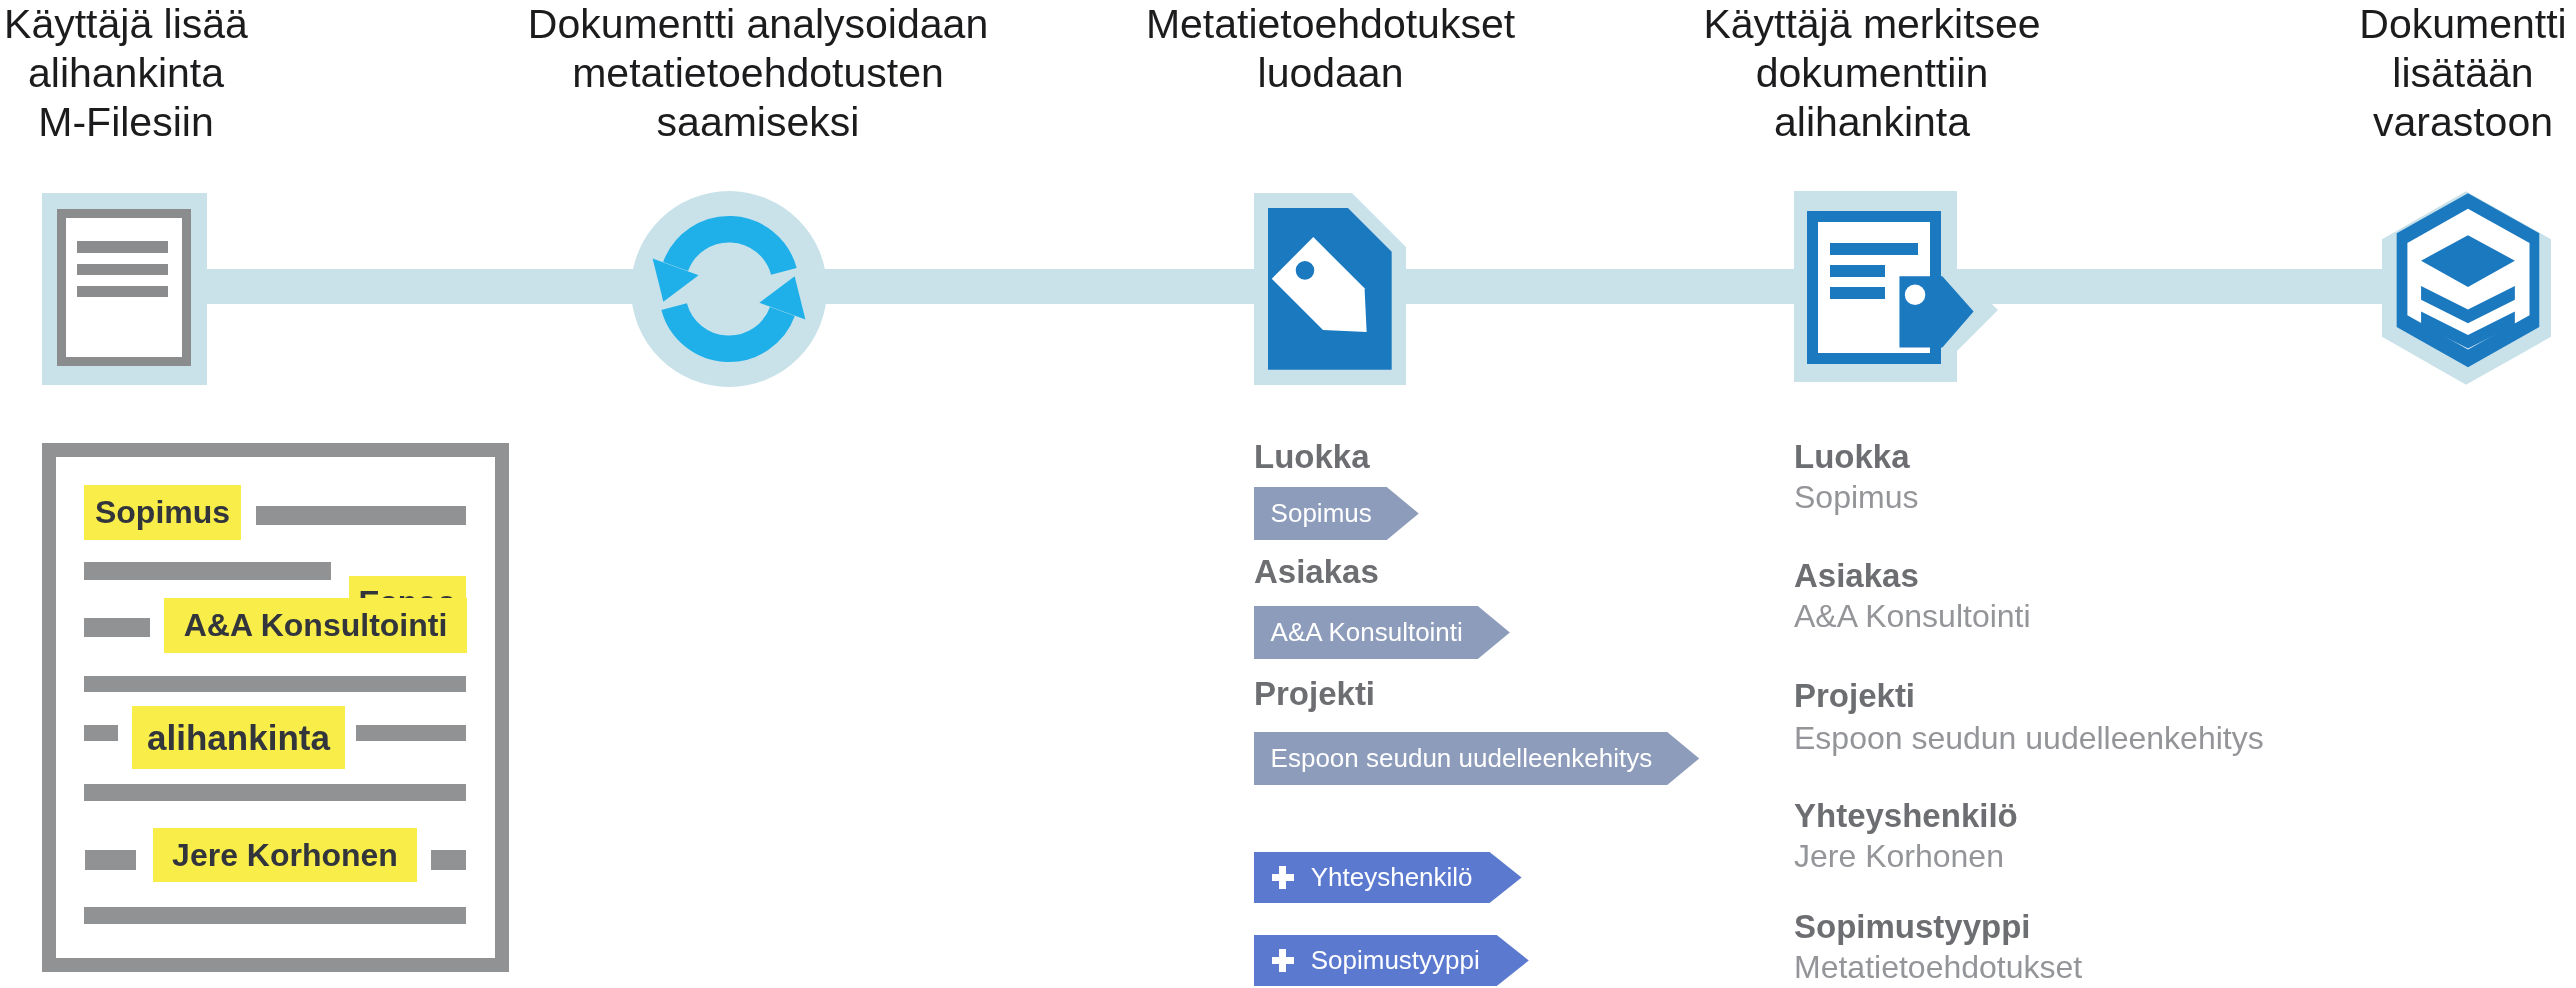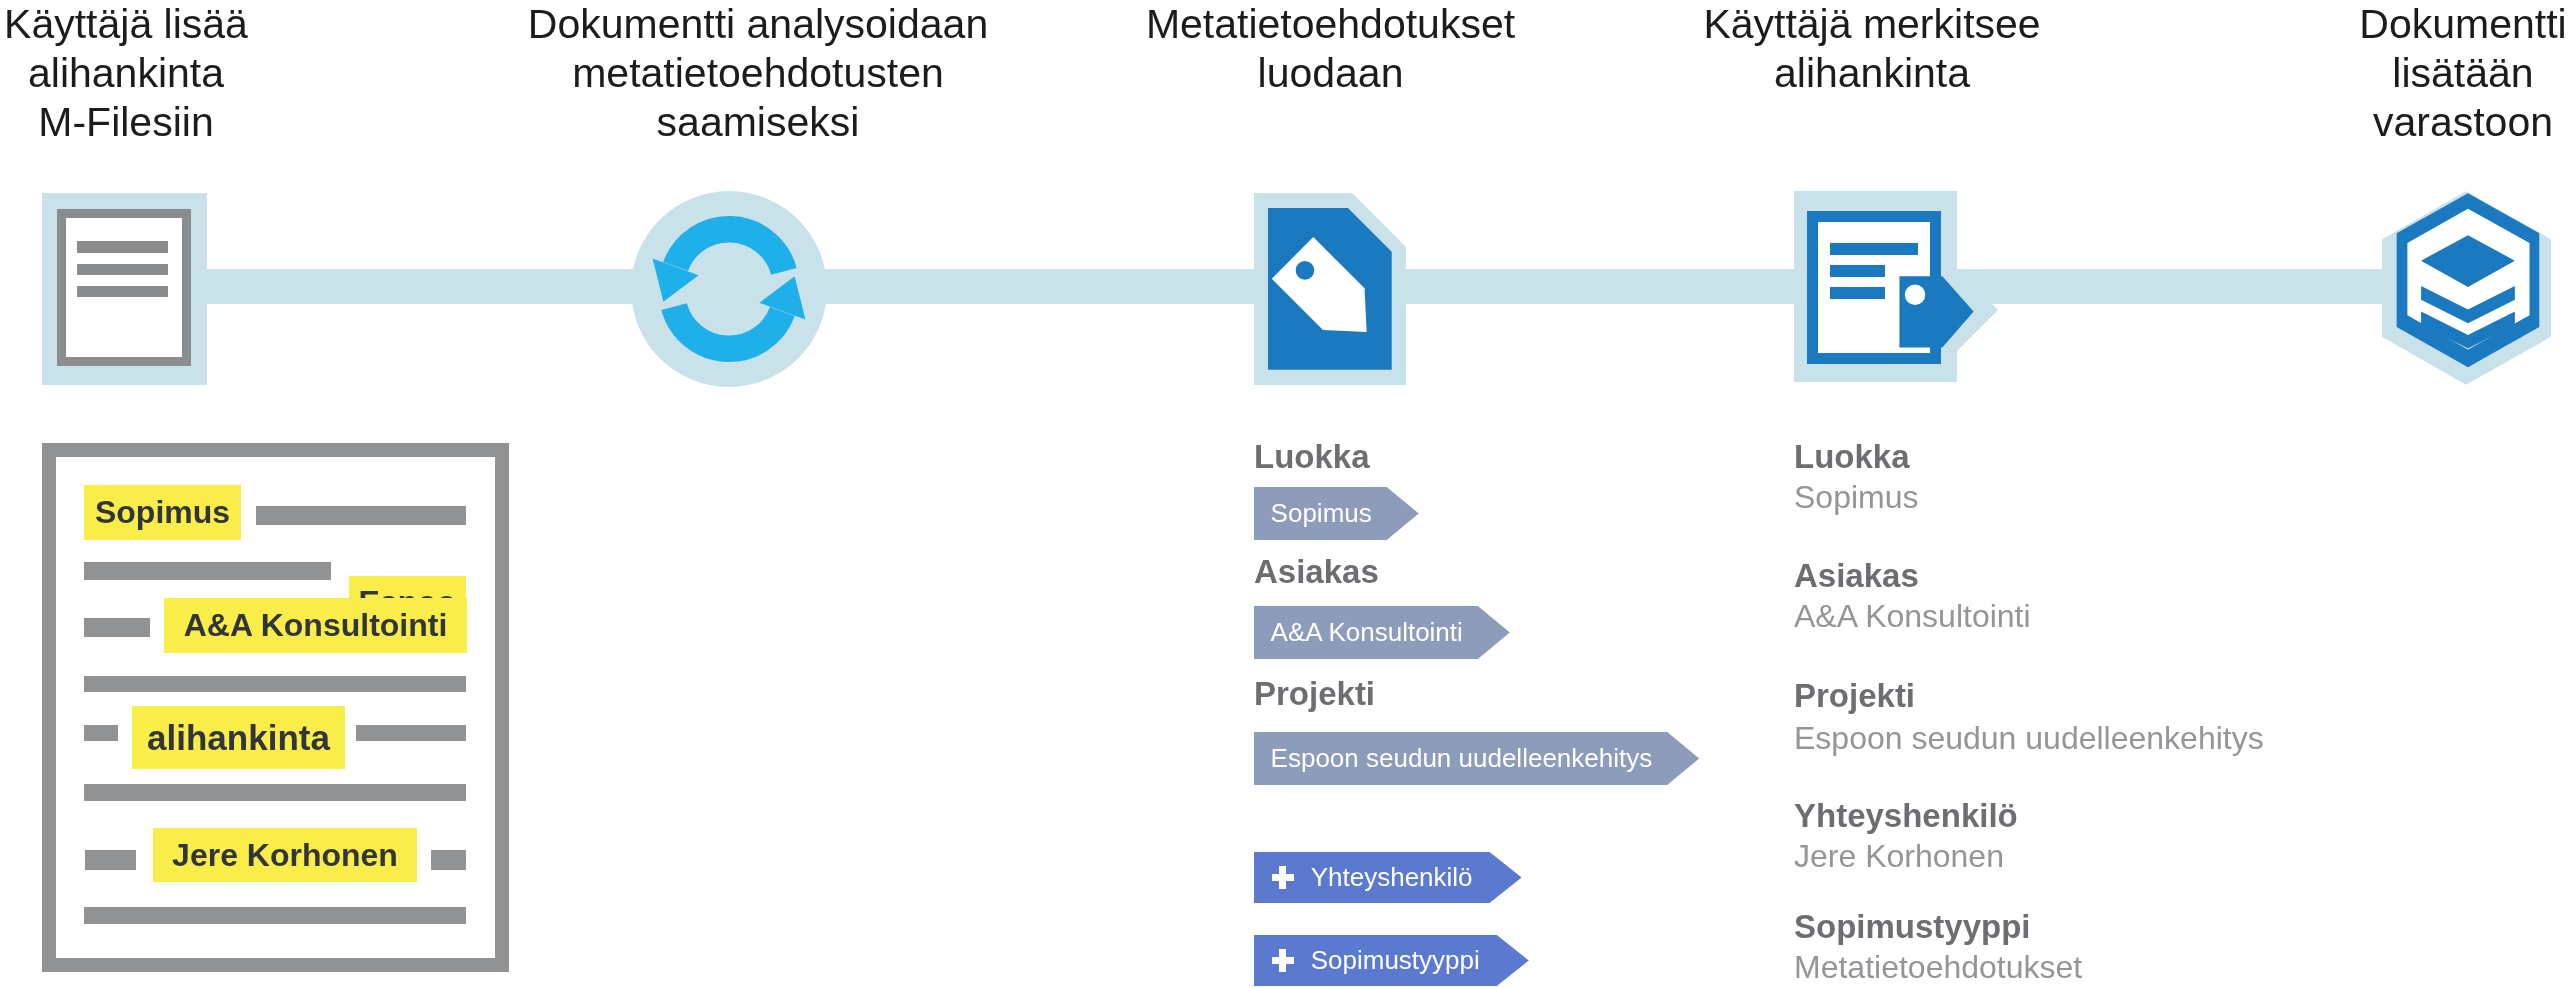--- a/index.html
+++ b/index.html
@@ -78,20 +78,21 @@
     <span>Metatietoehdotukset</span>
     <span>luodaan</span>
   </div>
   <div class="step-title" style="left:472px; width:572px;">
     <span>Dokumentti analysoidaan</span>
     <span>metatietoehdotusten</span>
     <span>saamiseksi</span>
   </div>
   <div class="step-title" style="left:1613px; width:518px;">
     <span>Käyttäjä merkitsee</span>
+    <span>dokumenttiin</span>
     <span>alihankinta</span>
   </div>
   <div class="step-title" style="left:2341px; width:244px;">
     <span>Dokumentti</span>
     <span>lisätään</span>
     <span>varastoon</span>
   </div>
 
   <div class="timeline"></div>
 

